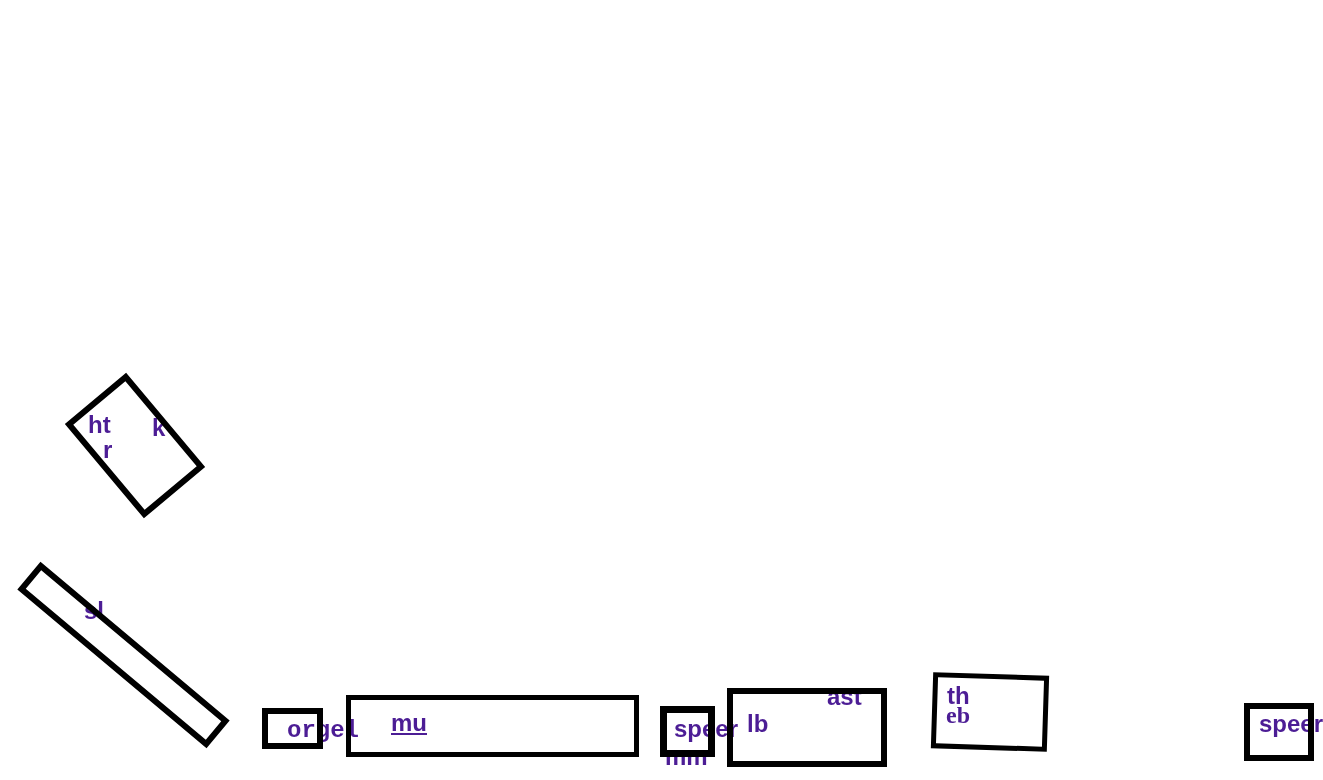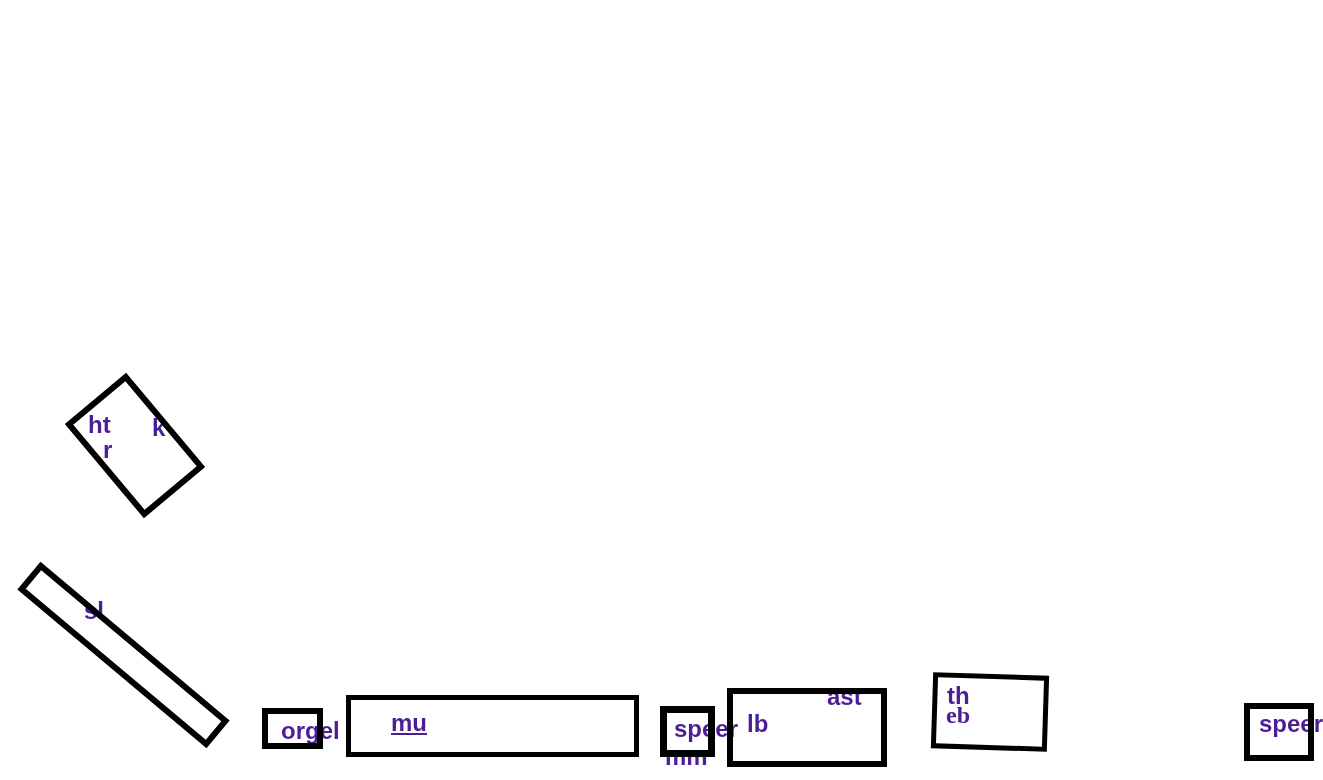--- a/index.html
+++ b/index.html
@@ -39,21 +39,21 @@
   .box-mu    { left: 346px;  top: 695px;   width: 293px; height: 62px;  border-width: 5px; }
   .box-mm    { left: 660px;  top: 706px;   width: 55px;  height: 51px;  border-width: 7px; }
   .box-lb    { left: 727px;  top: 688px;   width: 160px; height: 79px;  border-width: 6px; }
   .box-theb  { left: 932px;  top: 674px;   width: 116px; height: 76px;  border-width: 5px; transform: rotate(1.8deg); }
   .box-speer { left: 1244px; top: 703px;   width: 70px;  height: 58px;  border-width: 6px; }
 
   .lbl-ht       { left: 88px;   top: 413px; }
   .lbl-k        { left: 152px;  top: 416px; }
   .lbl-r        { left: 103px;  top: 438px; }
   .lbl-sl       { left: 72px;   top: 599px; margin-left: 12px; }
-  .lbl-orgel    { left: 281px;  top: 719px; }
+  .lbl-orgel    { left: 287px;  top: 719px; font-family: Liberation Mono, monospace; }
   .lbl-mu       { left: 391px;  top: 711px; text-decoration: underline; }
   .lbl-mm       { left: 665px;  top: 706px; margin-top: 39px; }
   .lbl-mm-speer { left: 674px;  top: 717px; }
   .lbl-ast      { left: 779px;  top: 685px; margin-left: 48px; }
   .lbl-lb       { left: 747px;  top: 712px; }
   .lbl-th       { left: 947px;  top: 684px; }
   .lbl-eb       { left: 946px;  top: 703px; font-family: Liberation Serif, serif; }
   .lbl-speer    { left: 1259px; top: 712px; }
 </style>
 </head>

